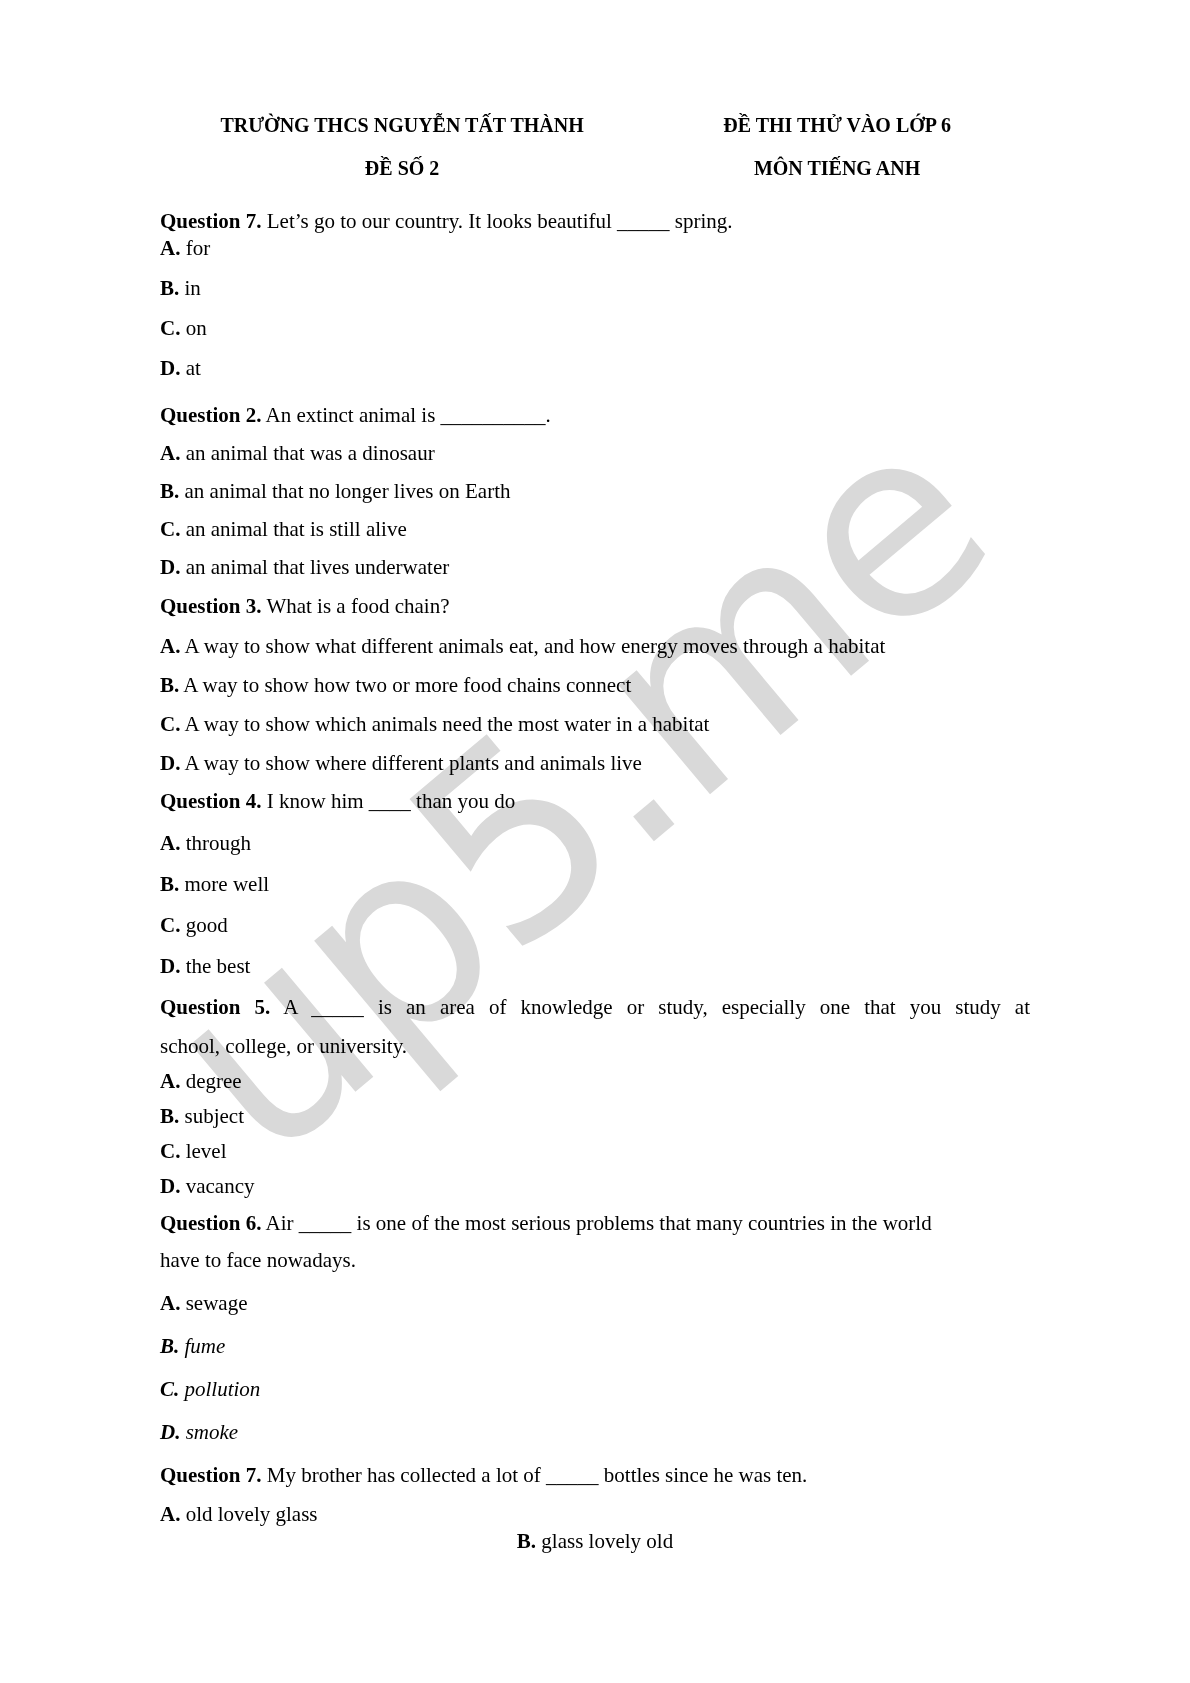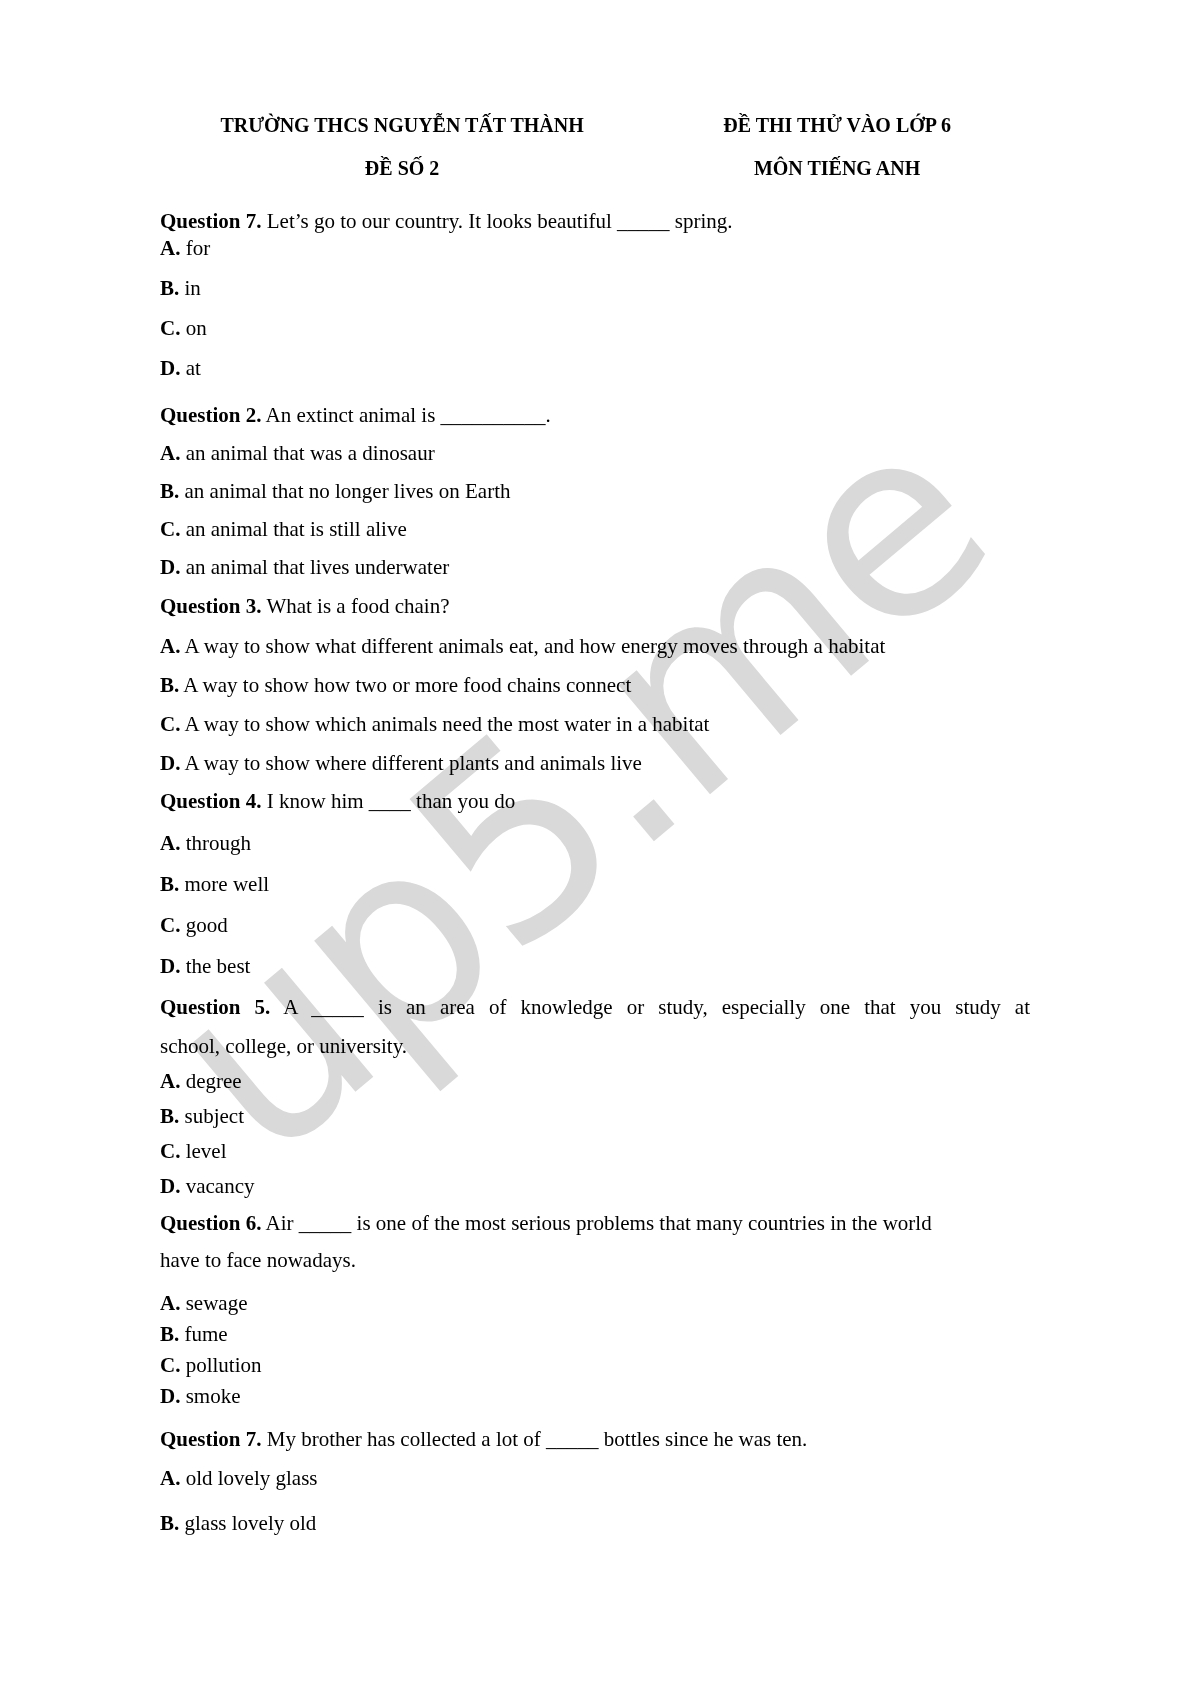--- a/index.html
+++ b/index.html
@@ -71,25 +71,25 @@
     text-align: justify;
     text-align-last: justify;
   }
   .q5 .qline + .qline { margin-top: 12px; }
   .q5 .qline + .opt { margin-top: 8px; }
   .q5 .opt + .opt   { margin-top: 8px; }
 
   .q6 { margin-top: 10px; }
   .q6 .qline + .qline { margin-top: 10px; }
   .q6 .qline + .opt { margin-top: 16px; }
-  .q6 .opt + .opt   { margin-top: 4px; }
+  .q6 .opt + .opt   { margin-top: 16px; font-style: italic; }
 
   .q7 { margin-top: 16px; }
   .q7 .qline + .opt { margin-top: 12px; }
-  .q7 .opt + .opt   { margin-top: 18px; }
+  .q7 .opt + .opt   { margin-top: 0; text-align: center; }
 </style>
 </head>
 <body>
 
 <div class="page">
 
   <div class="watermark" style="color: rgb(217, 217, 217);">up5.me</div>
 
   <div class="content">
 

